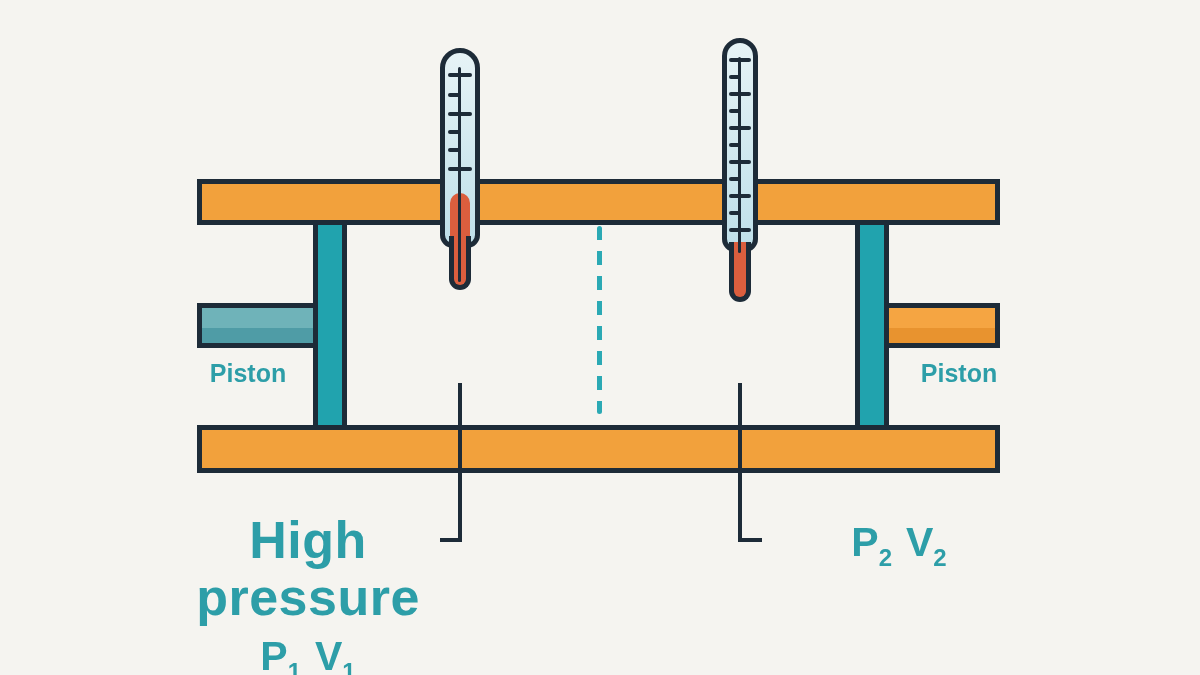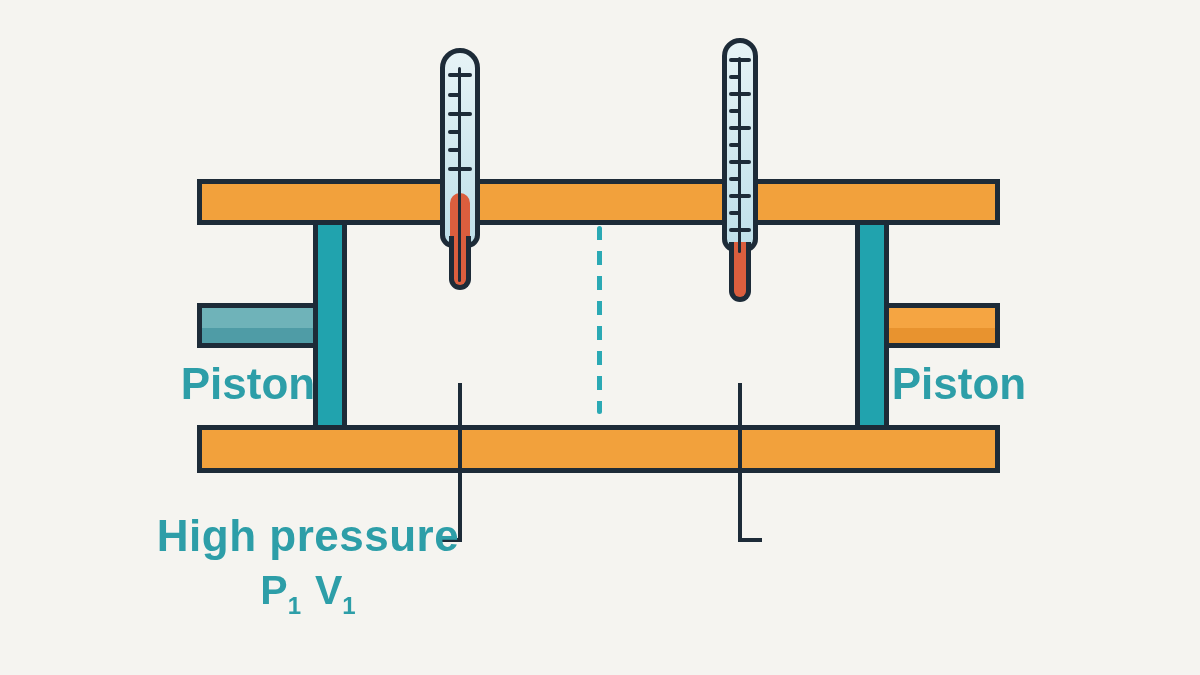--- a/index.html
+++ b/index.html
@@ -61,27 +61,27 @@
   .leader{position:absolute;background:var(--outline);z-index:5}
   .leader.v{width:4px;top:383px;height:159px}
   .leader.h{height:4px;top:538px}
   .leader.lv{left:458px}
   .leader.lh{left:440px;width:22px}
   .leader.rv{left:738px}
   .leader.rh{left:738px;width:24px}
 
   
   .lbl{position:absolute;color:var(--label-teal);font-weight:600;z-index:5;text-align:center}
-  .piston-lbl{top:360px;width:140px;font-size:44px;line-height:1.1}
+  .piston-lbl{top:360px;width:140px;font-size:25px;line-height:1.1}
   .piston-lbl.left{left:178px}
   .piston-lbl.right{left:889px}
   .chamber-lbl{top:512px;width:320px}
   .chamber-lbl.left{left:148px}
   .chamber-lbl.right{left:739px}
-  .chamber-lbl .title{font-size:44px;line-height:1.1;letter-spacing:0.5px}
+  .chamber-lbl .title{font-size:52px;line-height:1.1;letter-spacing:0.5px}
   .chamber-lbl .formula{font-size:41px;line-height:1.1;margin-top:8px}
   .chamber-lbl .formula .term{margin:0 7px}
   .chamber-lbl sub{font-size:24px;vertical-align:-10px;line-height:0}
 </style>
 </head>
 <body>
 
 <div class="canvas">
 
   <div class="rod left"></div>
@@ -134,15 +134,18 @@
   <div class="lbl piston-lbl right">Piston</div>
 
   <div class="lbl chamber-lbl left">
     <div class="title">High pressure</div>
     <div class="formula">
       <span class="term"><span>P</span><sub>1</sub></span><span class="term"><span>V</span><sub>1</sub></span>
     </div>
   </div>
 
   <div class="lbl chamber-lbl right">
+    <div class="formula">
+      <span class="term"><span>P</span><sub>2</sub></span><span class="term"><span>V</span><sub>2</sub></span>
+    </div>
   </div>
 
 </div>
 
 </body></html>

